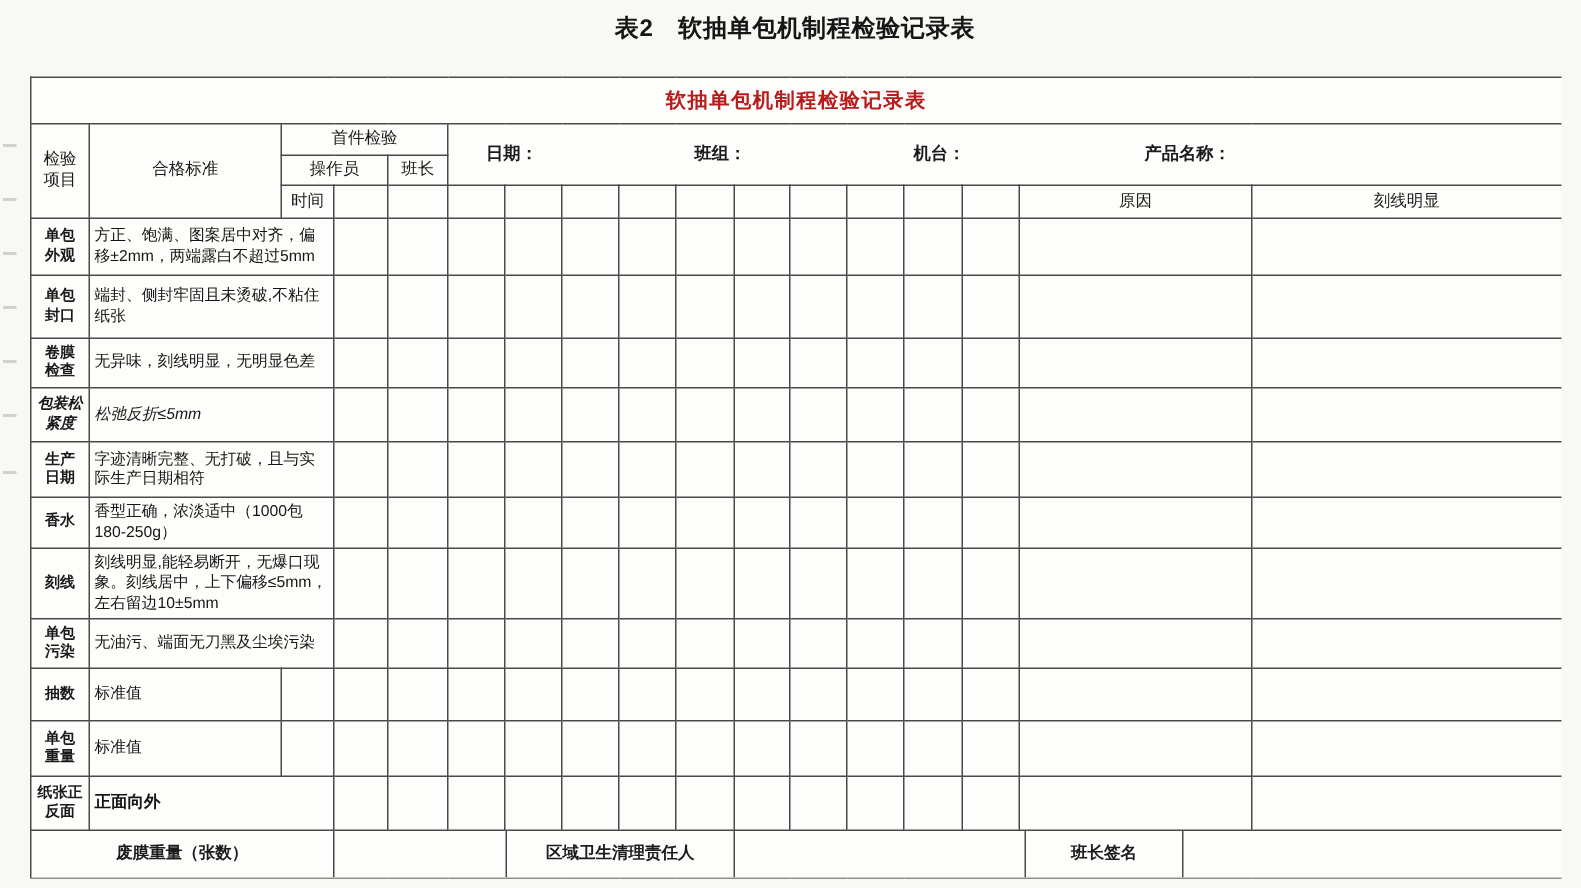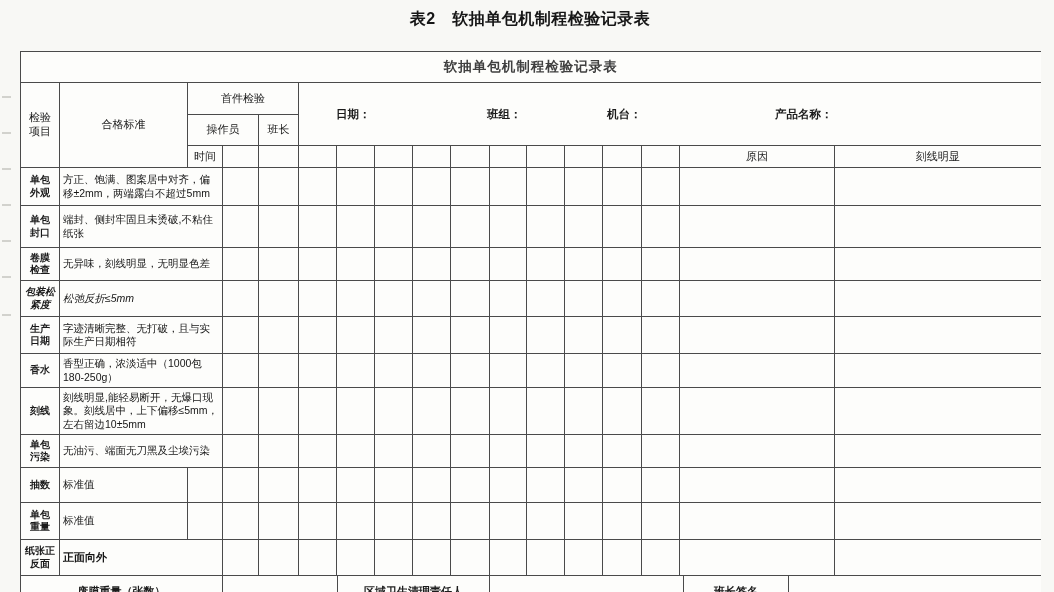--- a/index.html
+++ b/index.html
@@ -25,21 +25,21 @@
   td{
     border:1px solid #4a4a4a;
     padding:1px 3px;vertical-align:middle;
     font-size:10.5px;line-height:1.25;
     overflow:hidden;
   }
   td.no-r{border-right:none;}
   tr.bottom-row td{border-bottom:1px solid #8f8f8b;font-family:Liberation Serif, serif;}
   .tbl-title{
     text-align:center;font-size:13.5px;font-weight:bold;
-    letter-spacing:1px;color:#404040;
+    letter-spacing:1px;color:#b91c1c;
   }
   .hd{font-weight:normal;font-size:11px;text-align:center;color:#1a1a1a;}
   .pre{white-space:pre-line;}
   .item{
     font-weight:bold;font-size:10px;text-align:center;
     white-space:pre-line;color:#1a1a1a;padding:1px 1px;
   }
   .standard{text-align:left;color:#151515;}
   .std-center{text-align:left;font-weight:bold;font-size:11px;}
   .info-wrap{position:relative;height:100%;min-height:38px;}
@@ -90,25 +90,25 @@
   </colgroup>
   <thead>
     <tr style="height:31px">
       <td colspan="17" class="tbl-title no-r">软抽单包机制程检验记录表</td>
     </tr>
     <tr style="height:21px">
       <td rowspan="3" class="hd pre">检验
 项目</td>
       <td rowspan="3" class="hd">合格标准</td>
       <td colspan="3" class="hd">首件检验</td>
-      <td rowspan="2" colspan="12" class="no-r" style="padding:12px">
+      <td rowspan="2" colspan="12" class="no-r" style="padding:0">
         <div class="info-wrap">
           <span class="info-lbl" style="left:25px">日期：</span>
-          <span class="info-lbl" style="left:176px">班组：</span>
-          <span class="info-lbl" style="left:296px">机台：</span>
+          <span class="info-lbl" style="left:164px">班组：</span>
+          <span class="info-lbl" style="left:310px">机台：</span>
           <span class="info-lbl" style="left:464px">产品名称：</span>
         </div>
       </td>
     </tr>
     <tr style="height:20px">
       <td colspan="2" class="hd">操作员</td>
       <td class="hd">班长</td>
     </tr>
     <tr style="height:22px">
       <td class="hd">时间</td>

